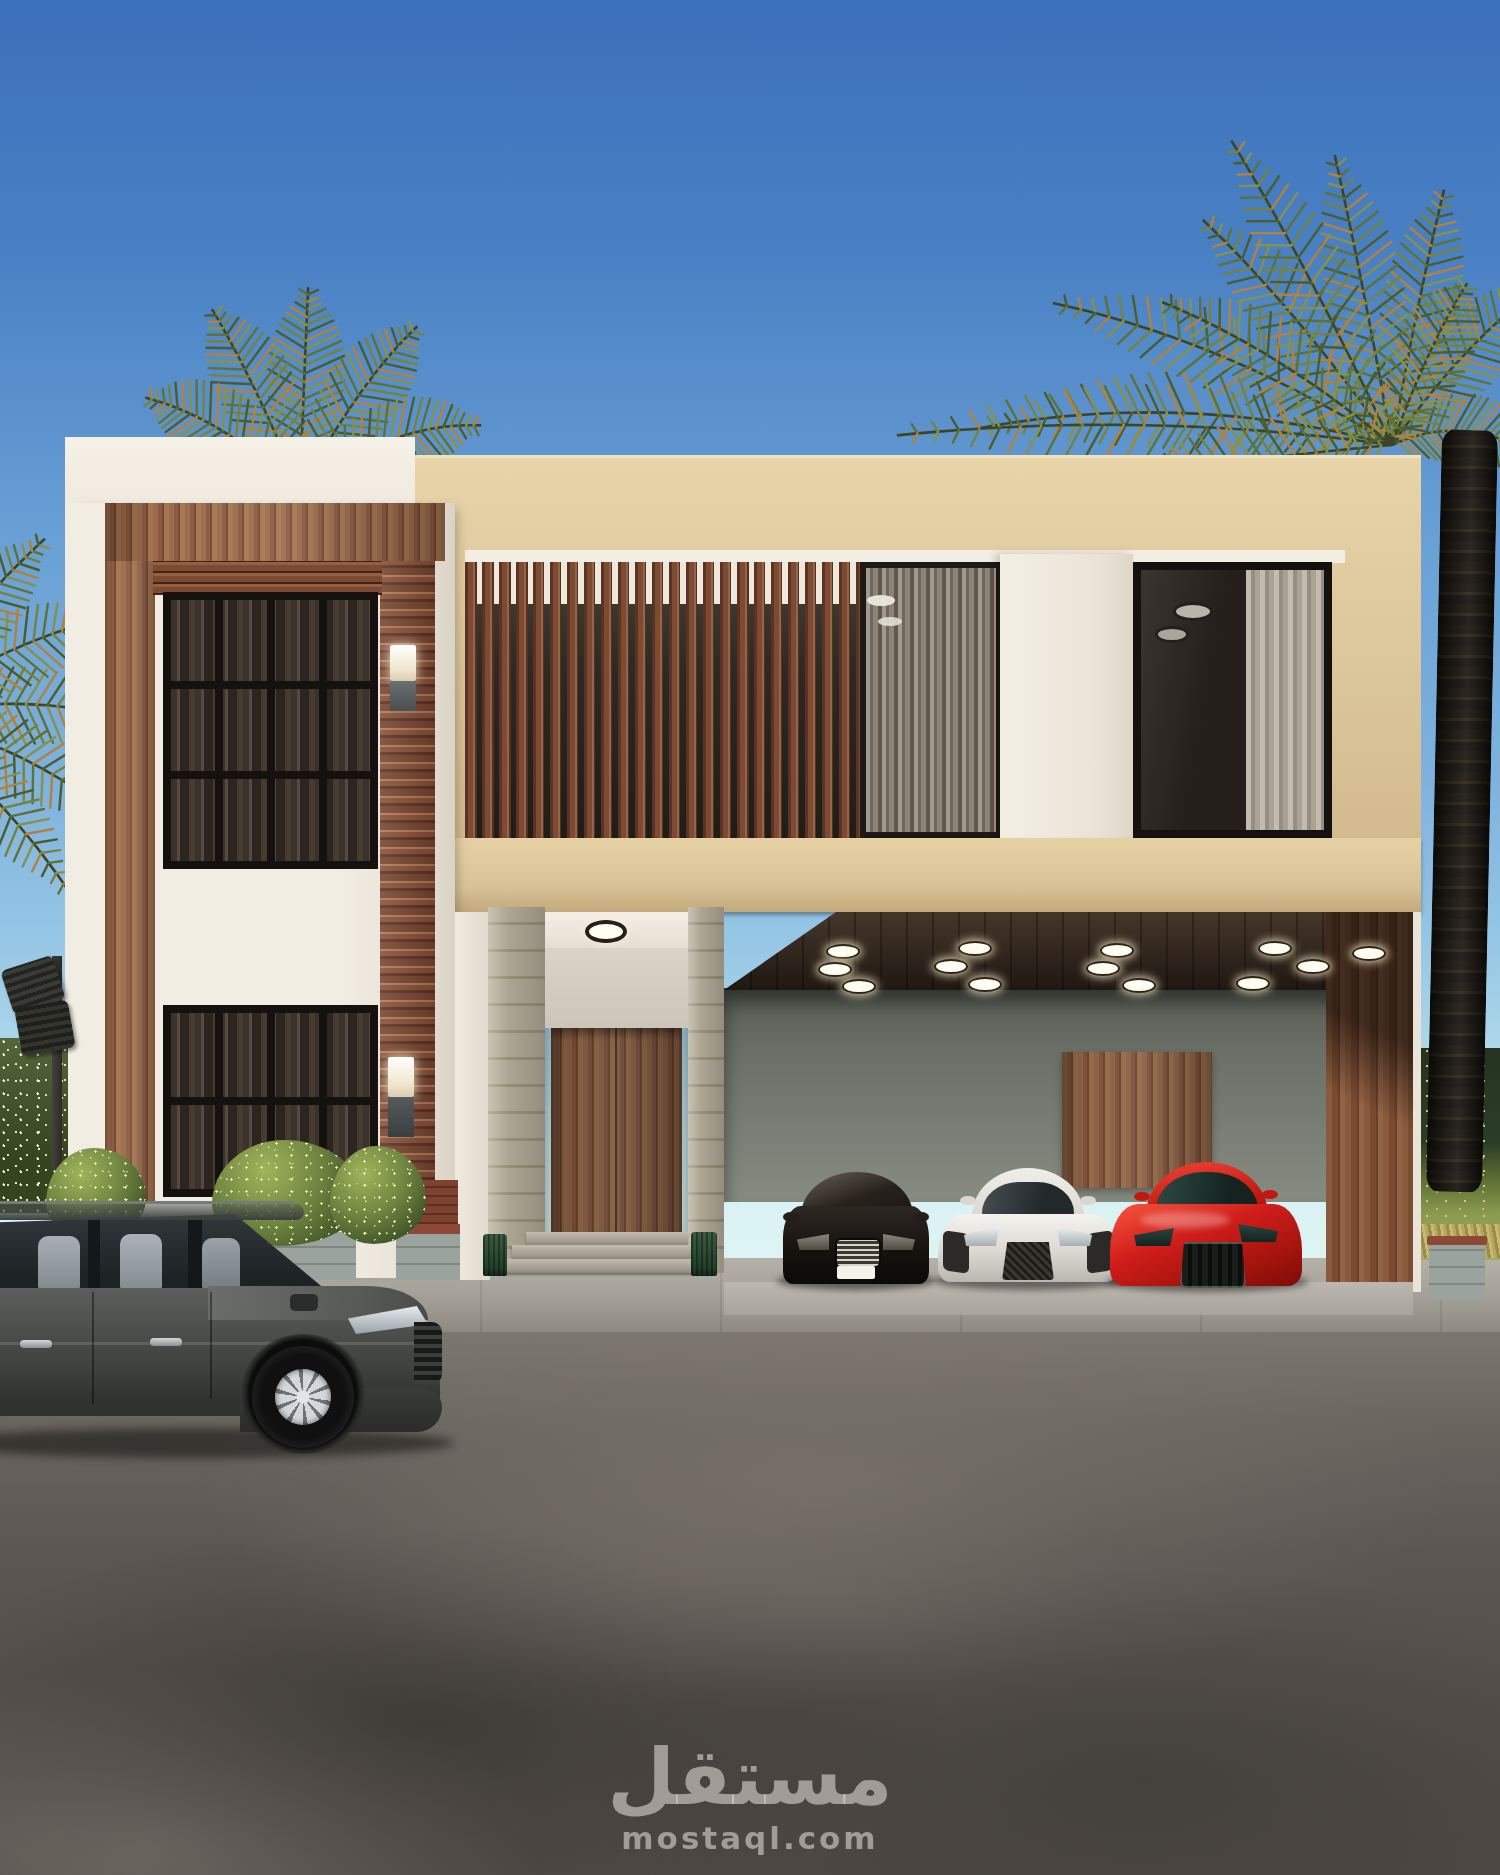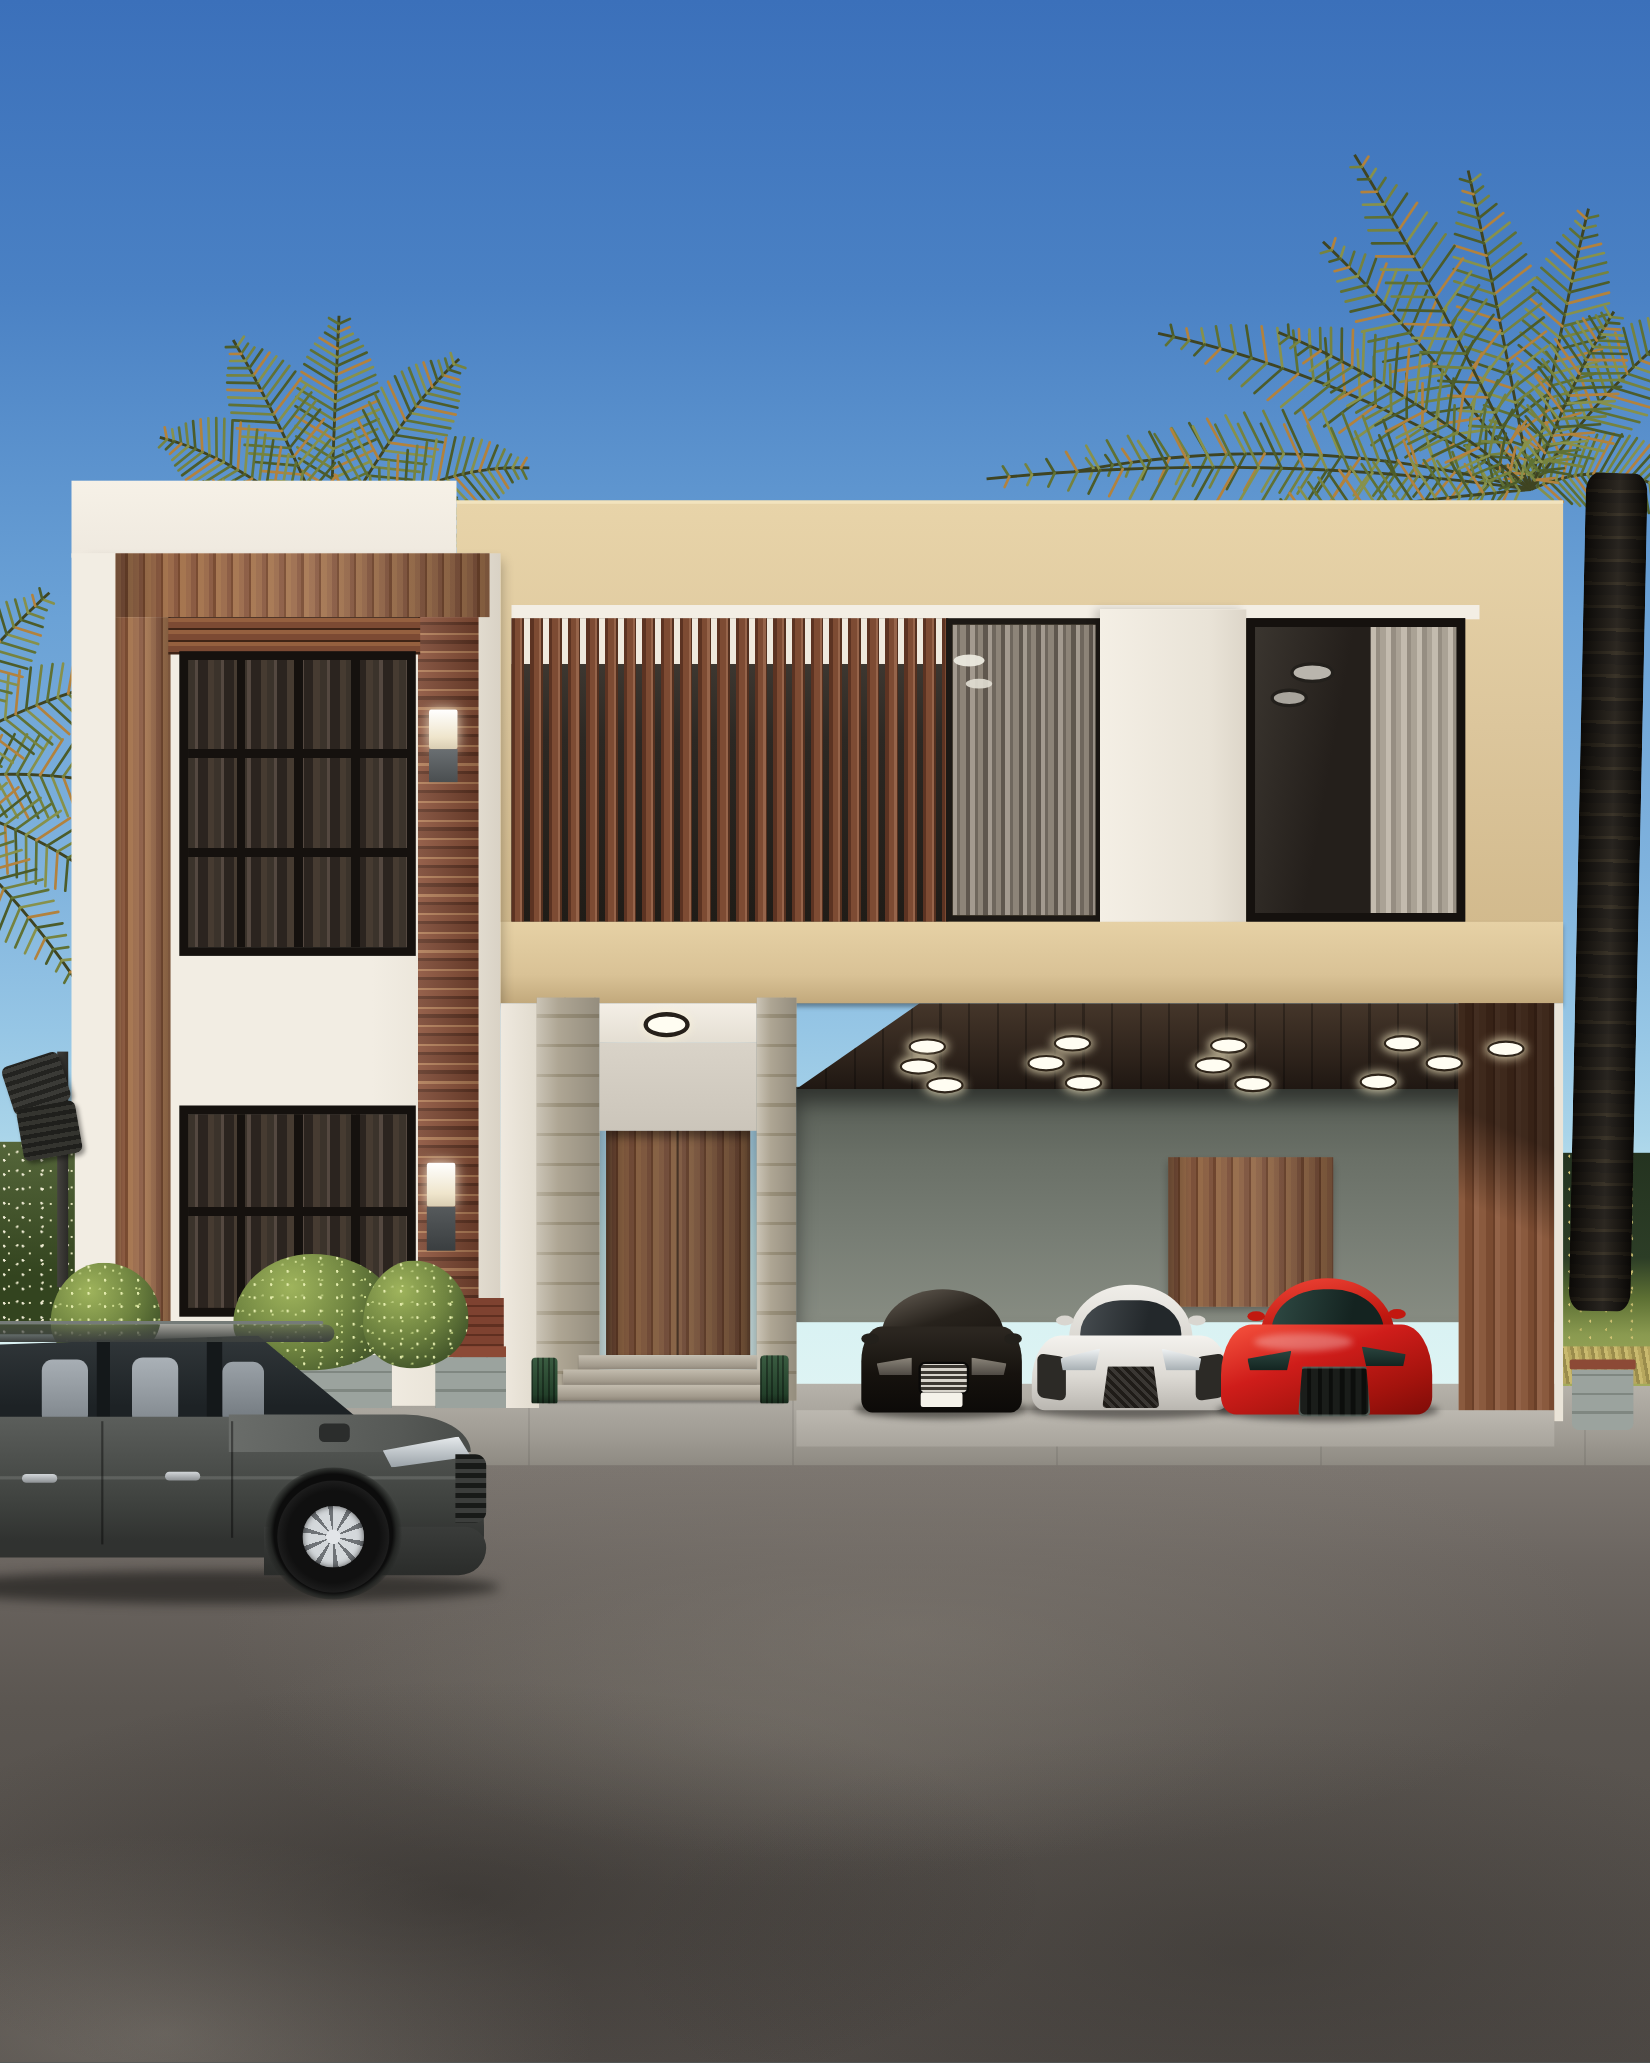--- a/index.html
+++ b/index.html
@@ -1643,14 +1643,16 @@
       background:radial-gradient(circle,#101010 58%,#1c1c1c 70%,#0a0a0a 75%);">
       <div class="abs" style="left:23px;top:23px;width:56px;height:56px;border-radius:50%;
         background:
           radial-gradient(circle,#e2e5e8 0 16%,rgba(0,0,0,0) 17%),
           repeating-conic-gradient(#d4d8db 0 26deg,#6f7377 26deg 36deg);
         box-shadow:inset 0 0 6px rgba(0,0,0,.6);"></div>
     </div>
   </div>
 
   <div id="watermark" class="abs">
+    <div id="wm-logo">مستقل</div>
+    <div id="wm-site">mostaql.com</div>
   </div>
 </div>
 
 </body></html>

